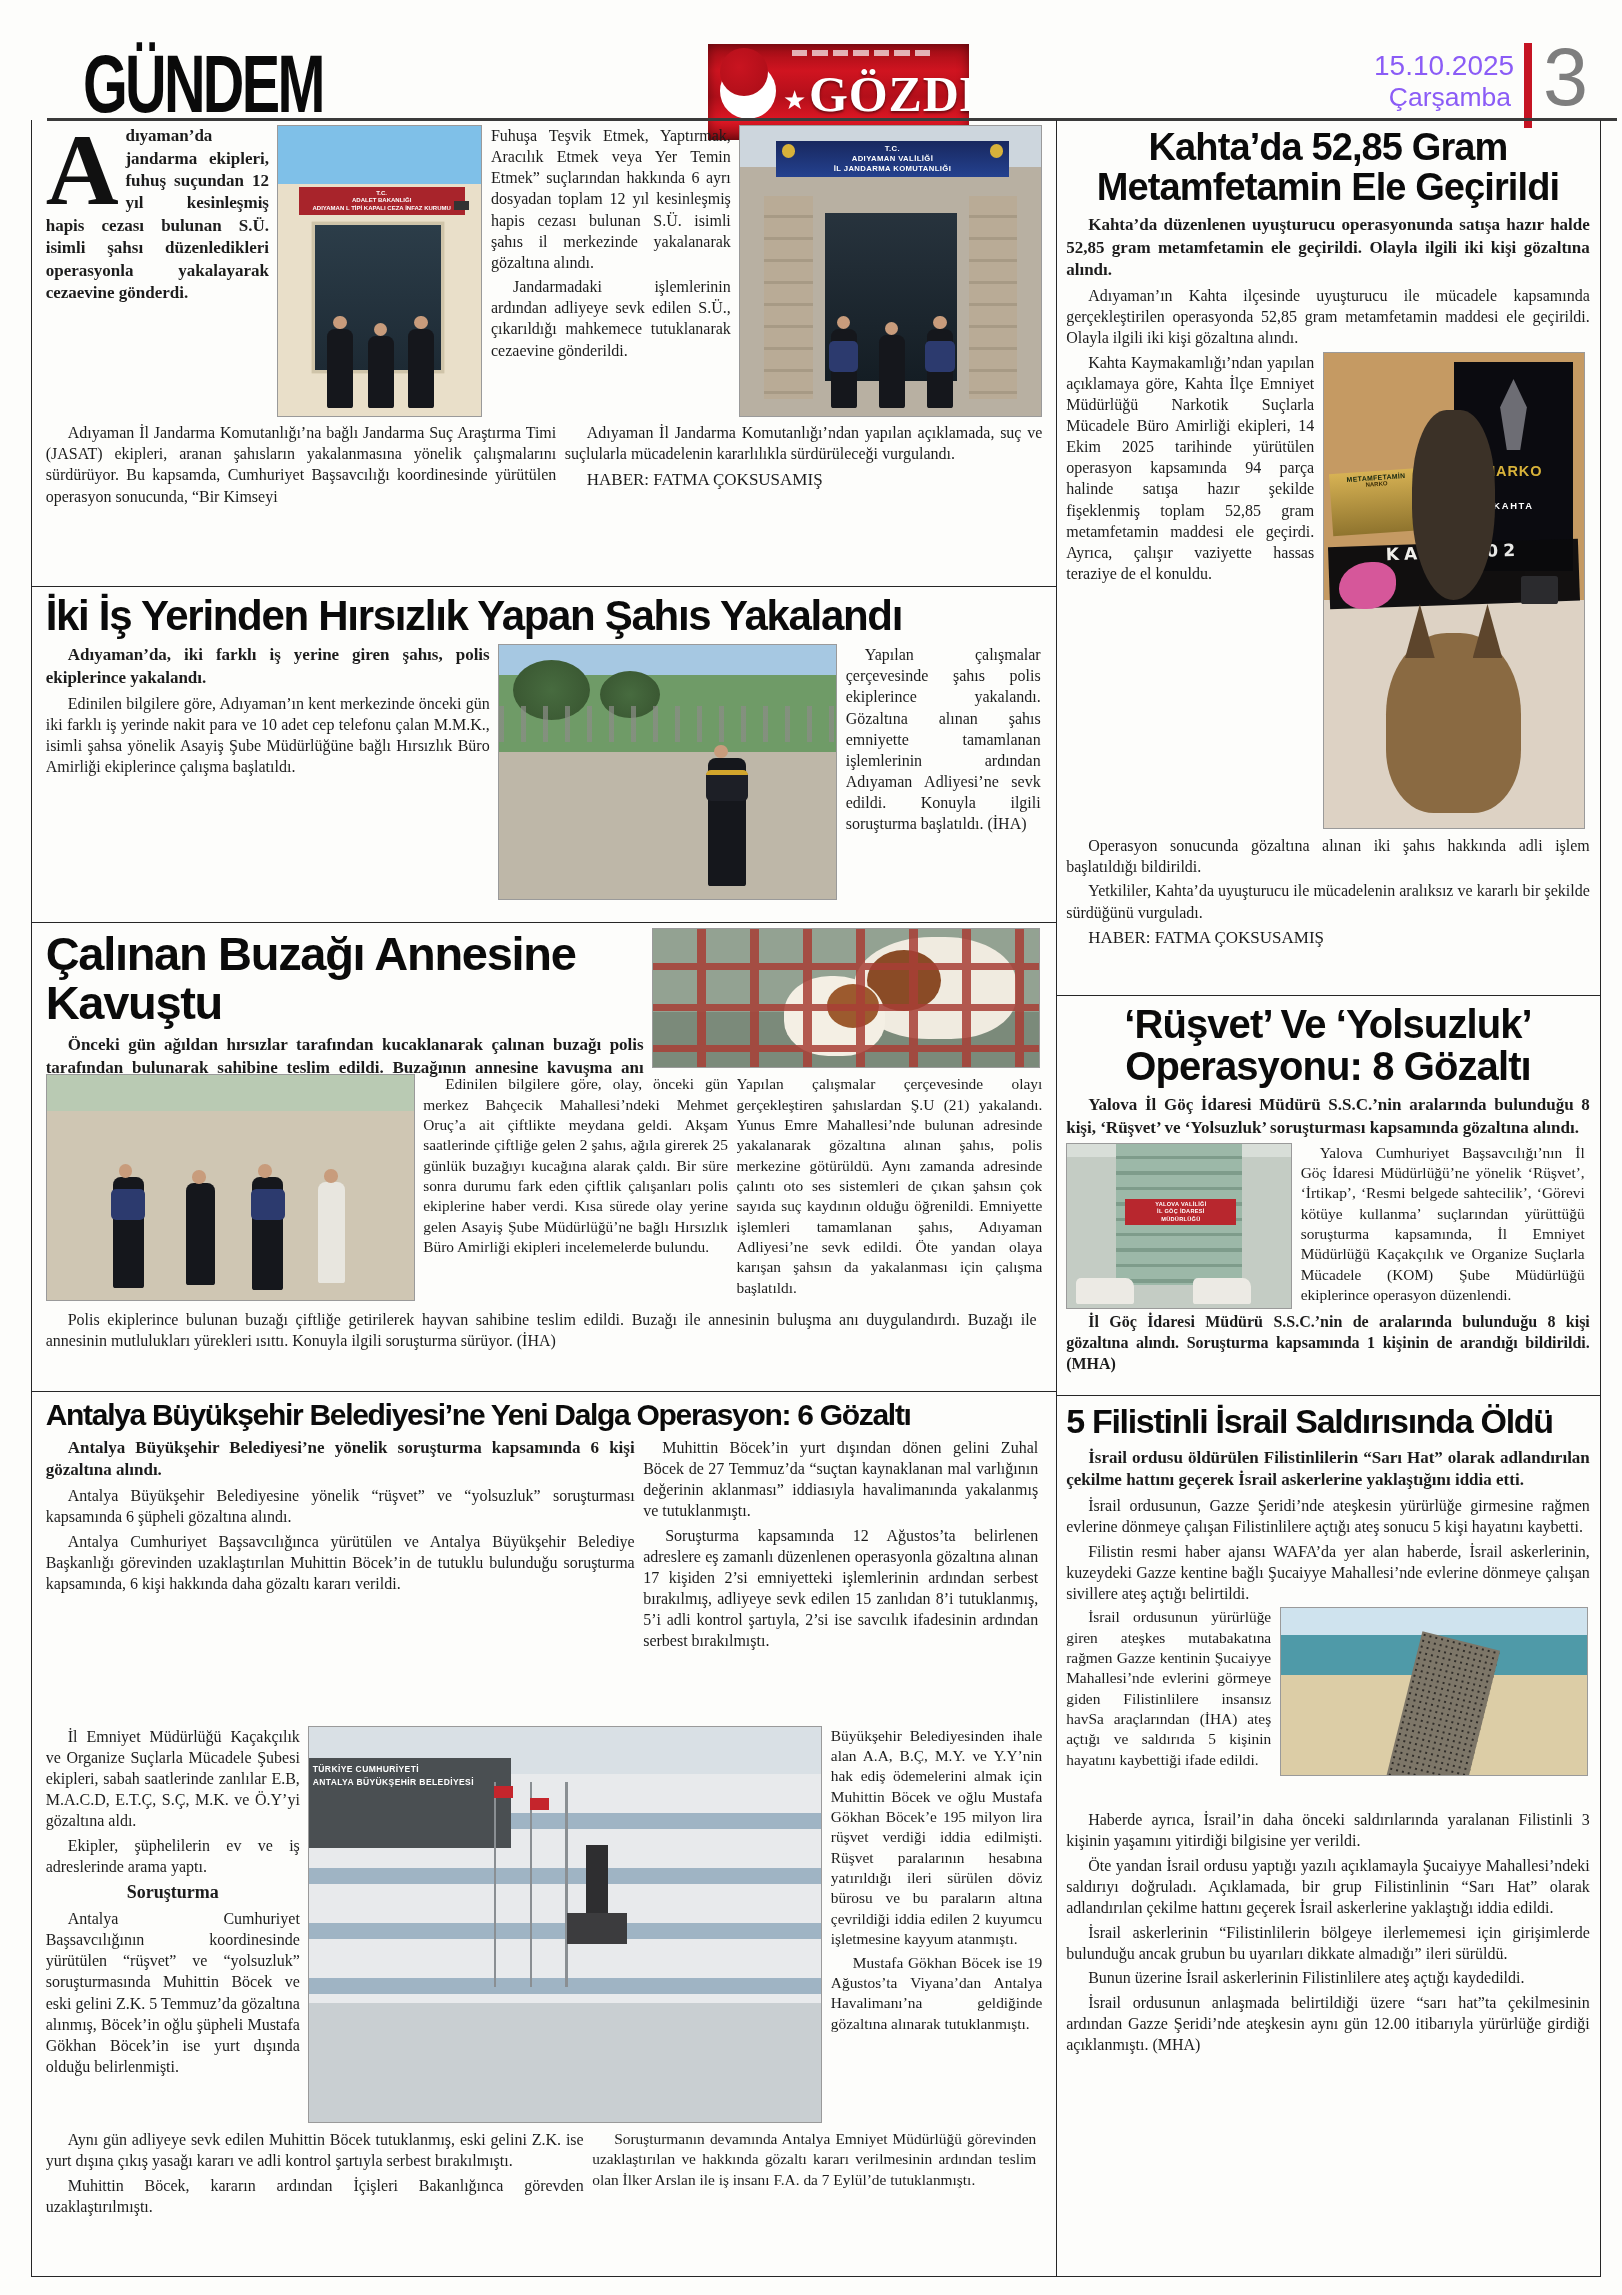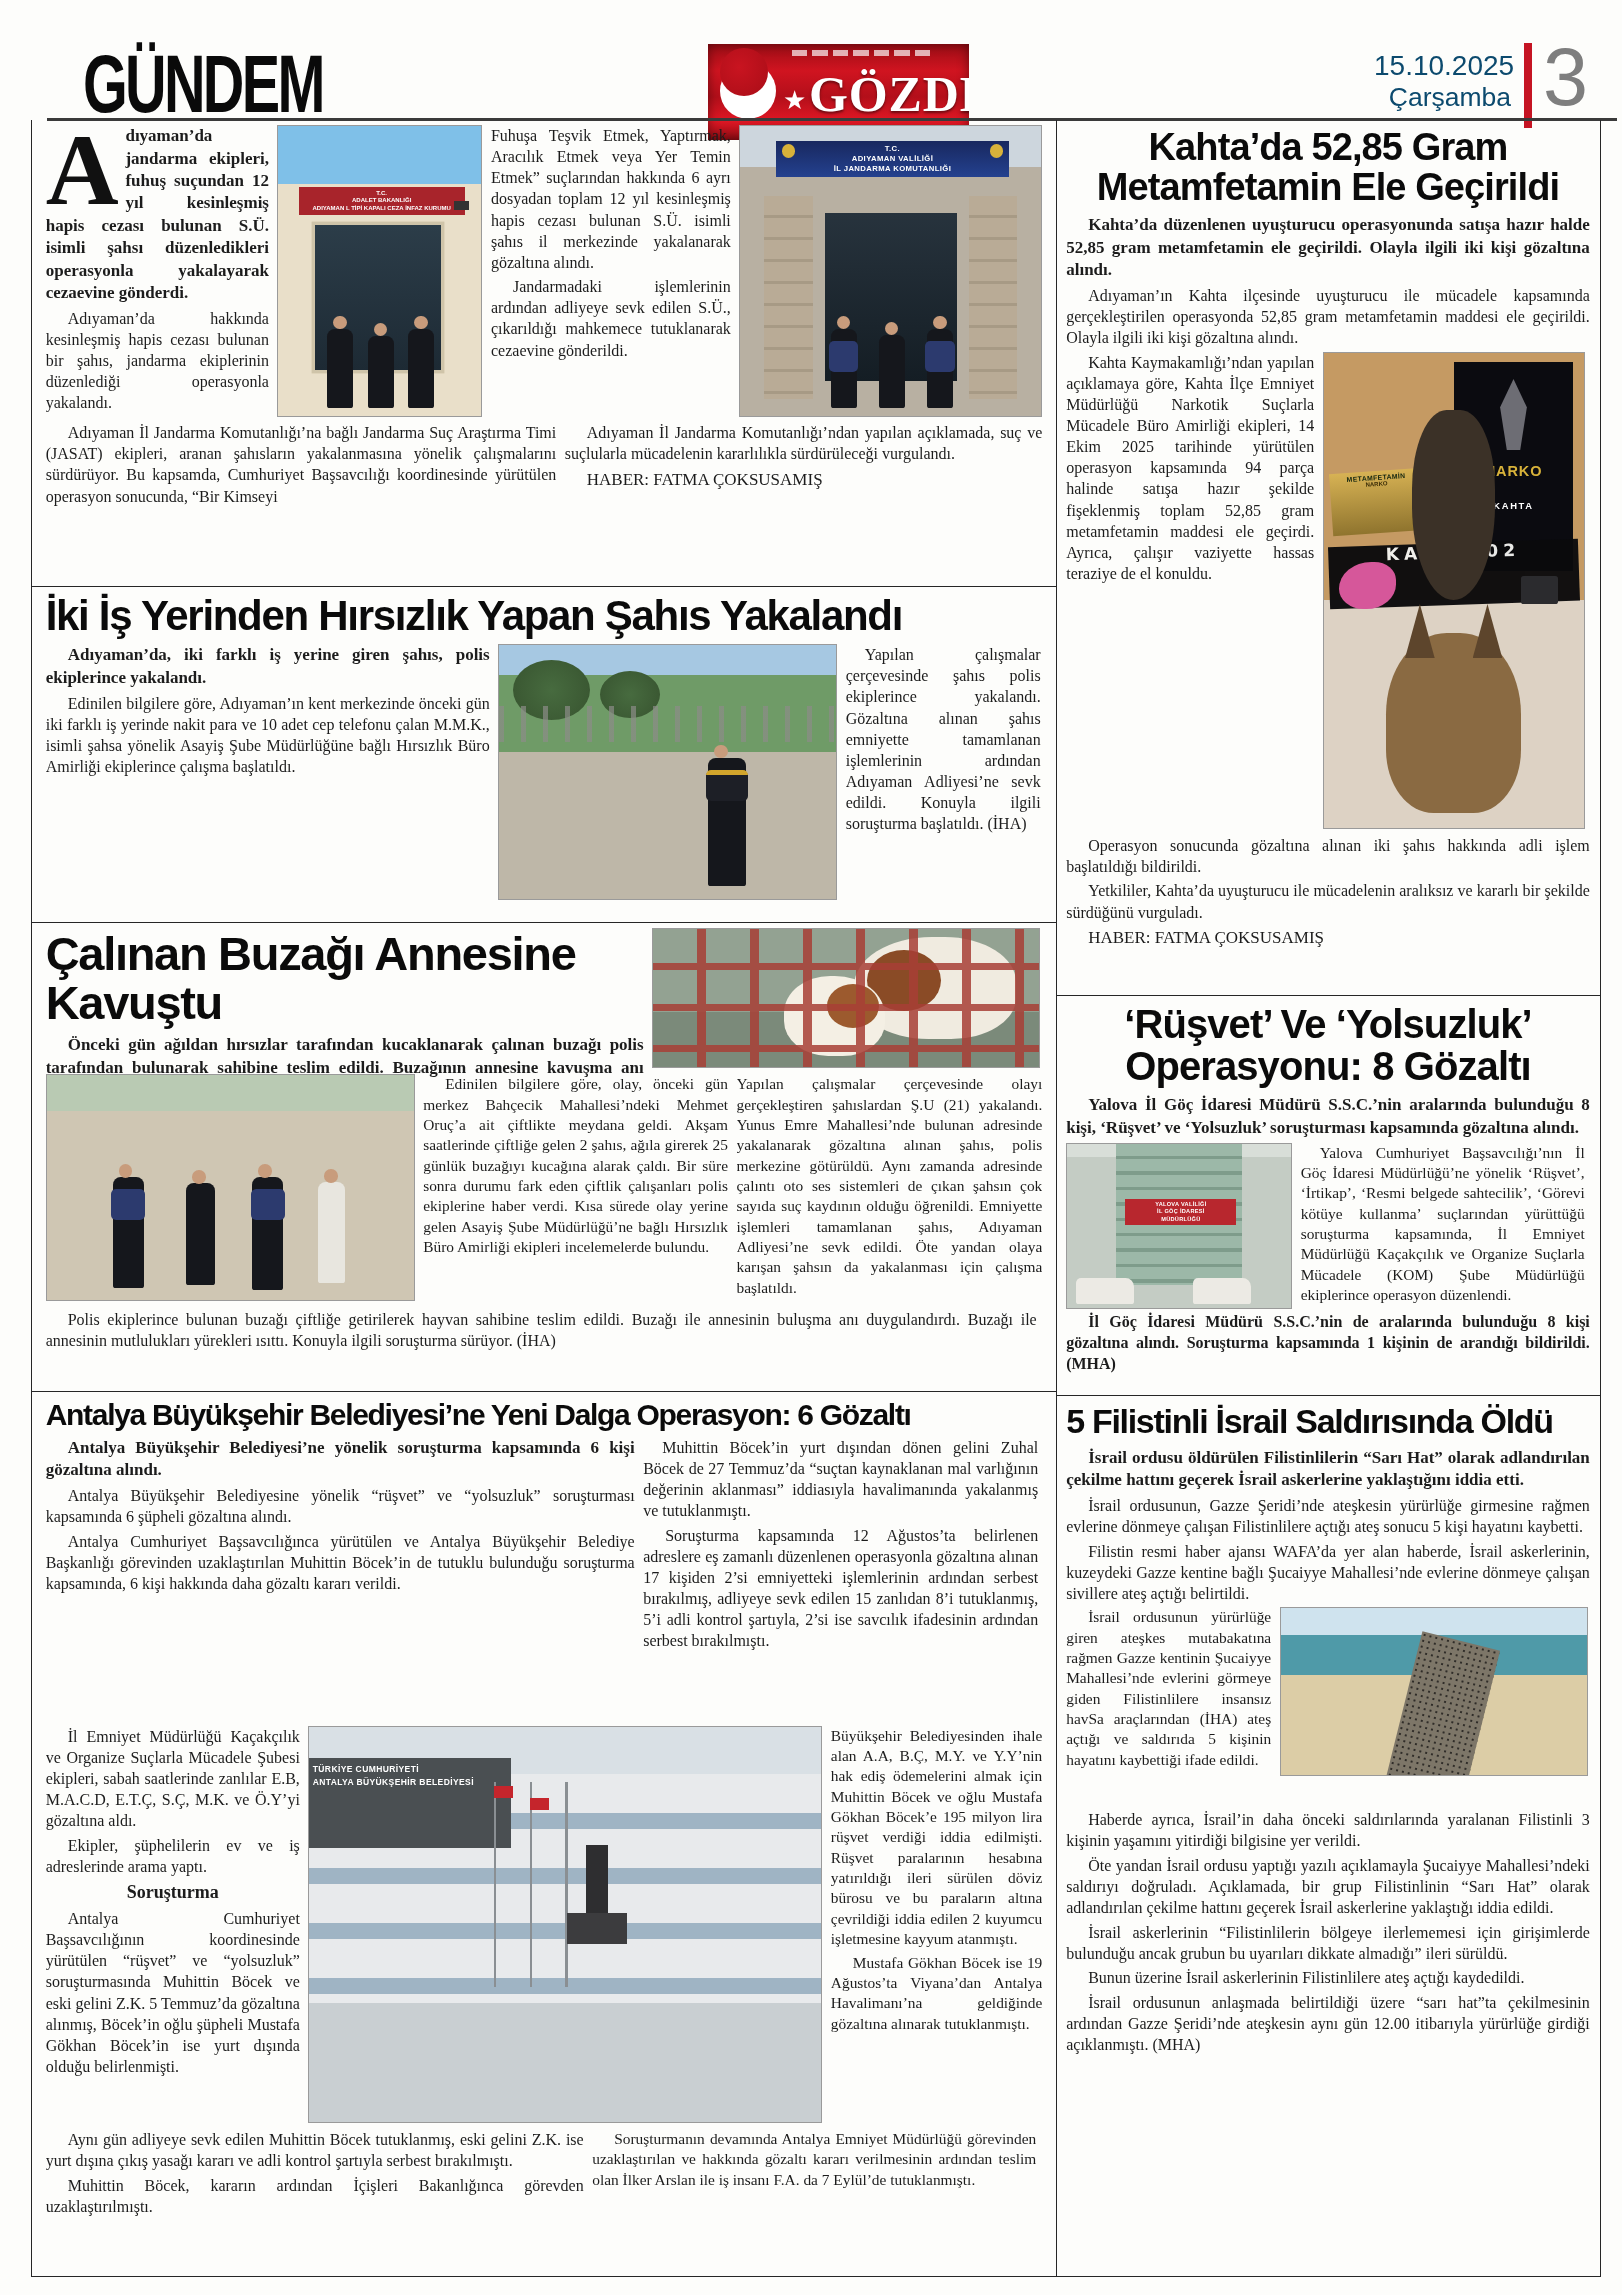--- a/index.html
+++ b/index.html
@@ -18,21 +18,21 @@
         background:repeating-linear-gradient(90deg,rgba(255,255,255,.85) 0 15.4px,transparent 15.4px 20.5px);}
   .crescent{position:absolute;left:12px;top:19px;width:56px;height:56px;border-radius:50%;background:#fff;}
   .crescent-inner{position:absolute;left:12px;top:4.3px;width:48px;height:48px;border-radius:50%;
         background:radial-gradient(circle at 40% 40%,#c91420,#a90d17);}
   .logo-star{position:absolute;left:75px;top:44px;color:#fff;font-size:26px;line-height:1;}
   .logo-star::before{content:"★";}
   .logo-title{position:absolute;left:101px;top:20.5px;width:154px;text-align:center;color:#fff;
         font-family:"Liberation Serif",serif;font-weight:700;font-size:50px;letter-spacing:0.9px;
         text-shadow:0 1.7px 2.6px rgba(0,0,0,.5);}
   .dateblock{position:absolute;left:1358px;top:50px;width:137px;text-align:right;
-        font-family:"Liberation Sans",sans-serif;color:#0c4a6e;line-height:1.15;}
+        font-family:"Liberation Sans",sans-serif;color:#8b5cf6;line-height:1.15;}
   .date-line1{font-size:28px;}
   .date-line2{font-size:26.5px;}
   .redbar{position:absolute;left:1508px;top:43px;width:7.7px;height:85px;background:#c51423;}
   .pagenum{position:absolute;left:1527px;top:31px;font-family:"Liberation Sans",sans-serif;
         font-size:81px;font-weight:400;color:#7e7e7e;}
   .header-rule{position:absolute;left:31px;top:118px;width:1570px;height:2.6px;background:#3a3a3a;}
 
   
   .left-col{position:absolute;left:31px;top:120px;width:1026px;height:2157px;
         border-left:1.7px solid #262626;border-right:1.7px solid #262626;border-bottom:1.7px solid #262626;
@@ -174,21 +174,20 @@
     <div class="pagenum">3</div>
     <div class="header-rule"></div>
   </div>
 
   <div class="left-col">
 
     <div class="article" style="height:467px;">
       <div class="row" style="height:292px;">
         <div class="tb" style="width:229px;height:100%;">
           <p class="p lead" style="text-indent:0;"><span class="dropcap">A</span><span>dıyaman’da jandarma ekipleri, fuhuş suçundan 12 yıl kesinleşmiş hapis cezası bulunan S.Ü. isimli şahsı düzenledikleri operasyonla yakalayarak cezaevine gönderdi.</span></p>
-          <p class="p">Adıyaman’da hakkında kesinleşmiş hapis cezası bulunan bir şahıs, jandarma ekiplerinin düzenlediği operasyonla yakalandı.</p>
         </div>
         <div class="photo ph-prison" style="width:203px;height:290px;">
           <div class="pr-sign">
             <span>T.C.</span>
             <span>ADALET BAKANLIĞI</span>
             <span>ADIYAMAN L TİPİ KAPALI CEZA İNFAZ KURUMU</span>
           </div>
           <div class="pr-gate"></div>
           <div class="pr-lamp"></div>
           <div class="fig" style="left:24%;"></div>

